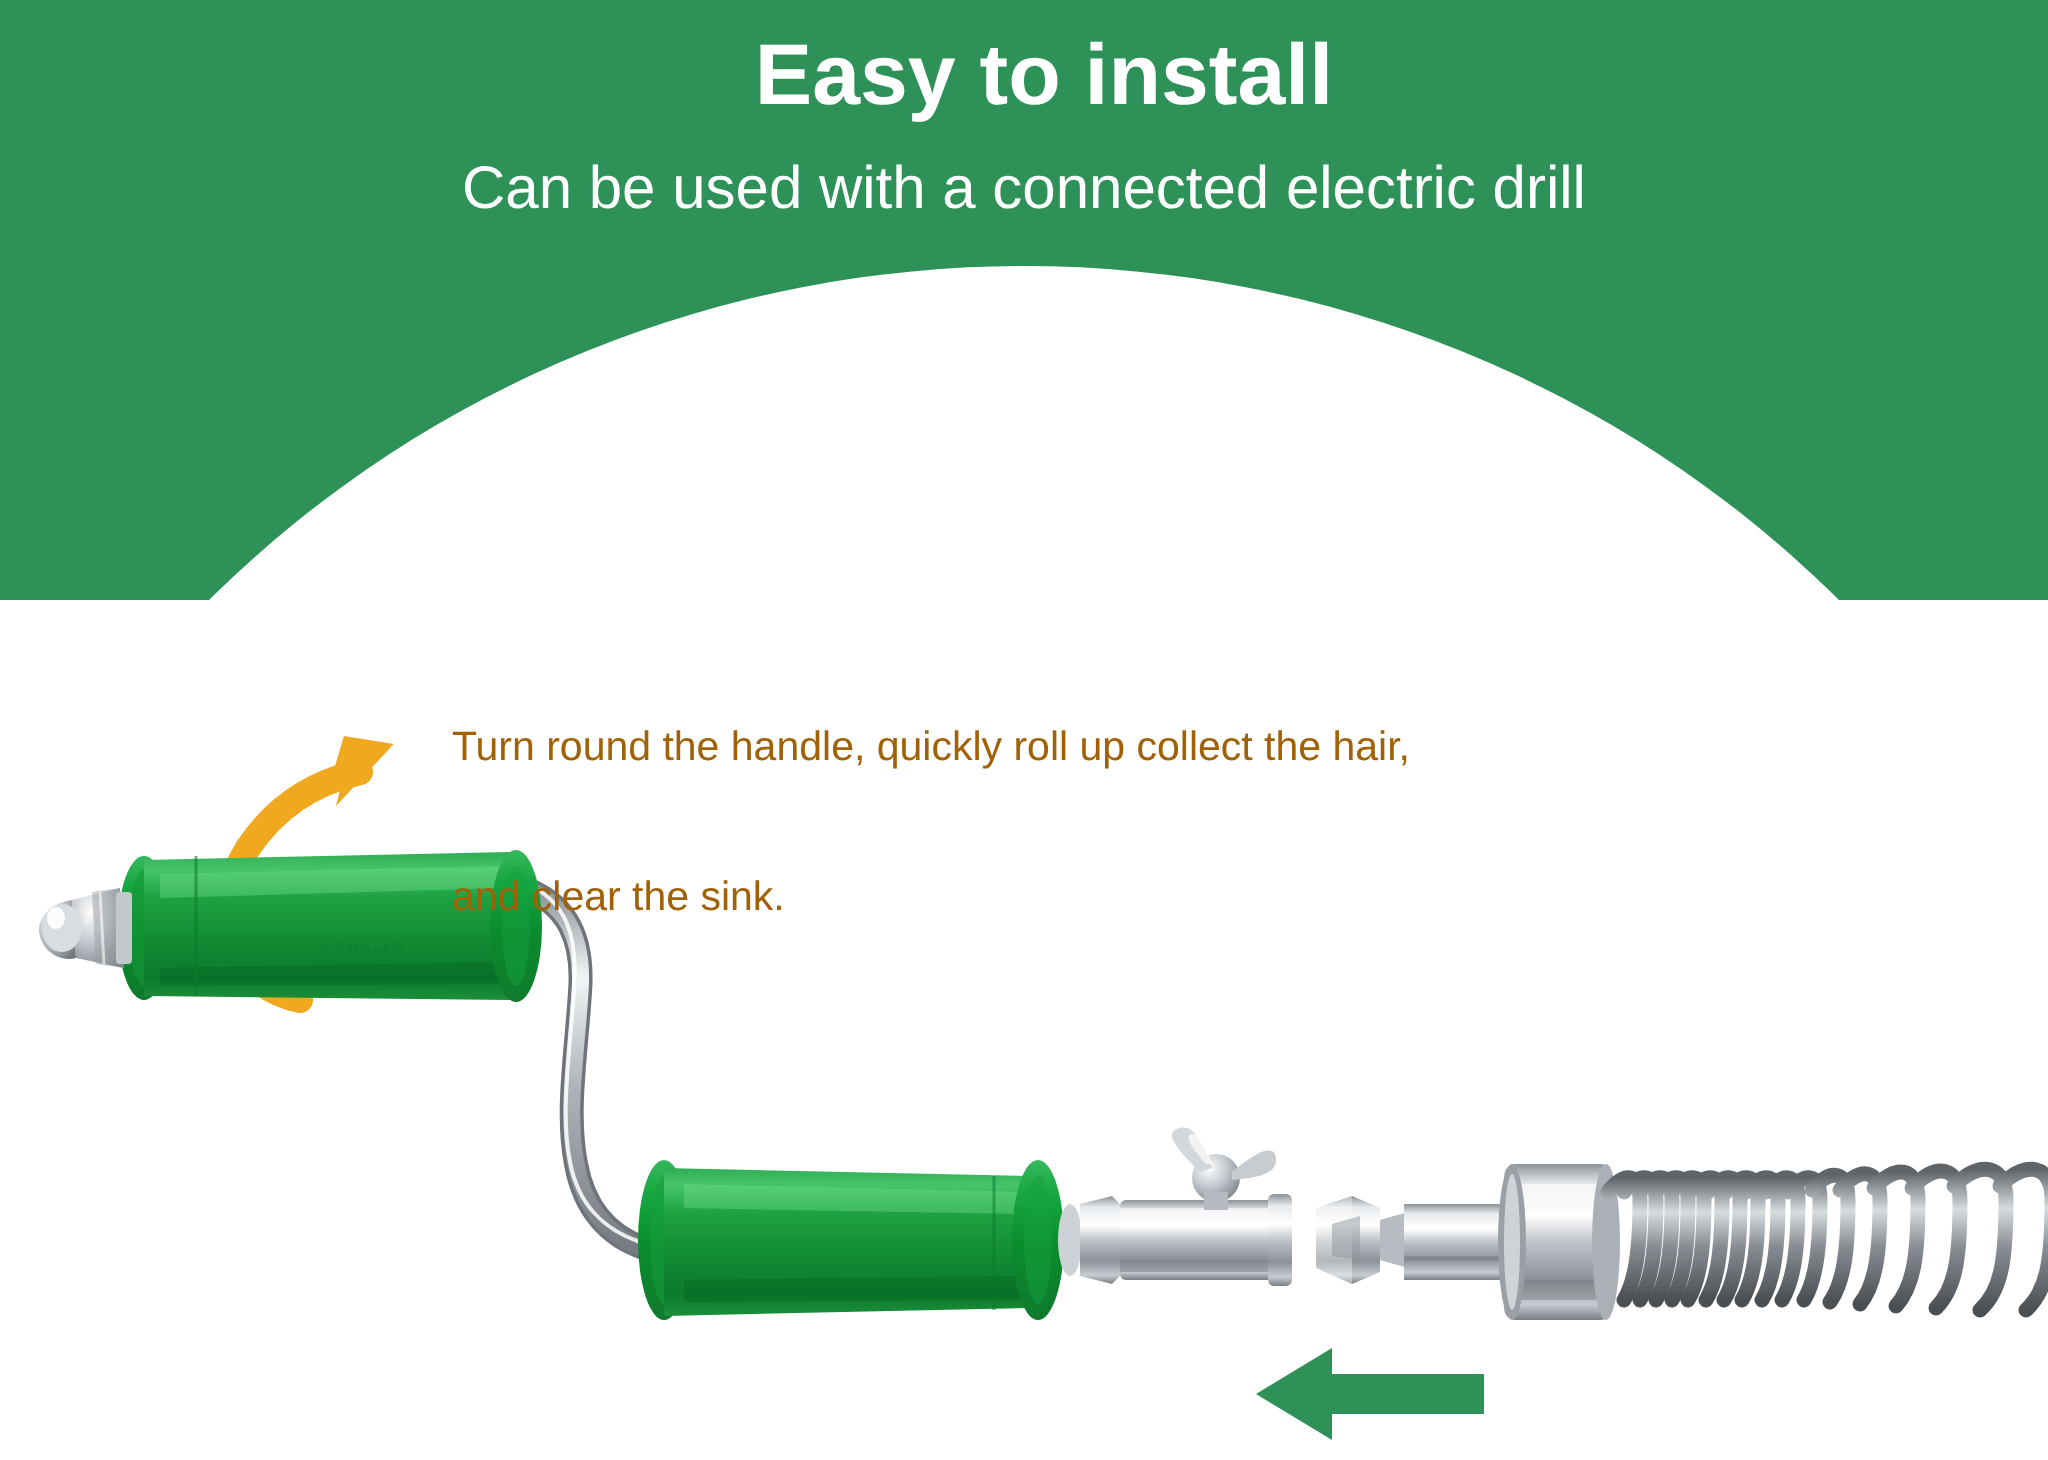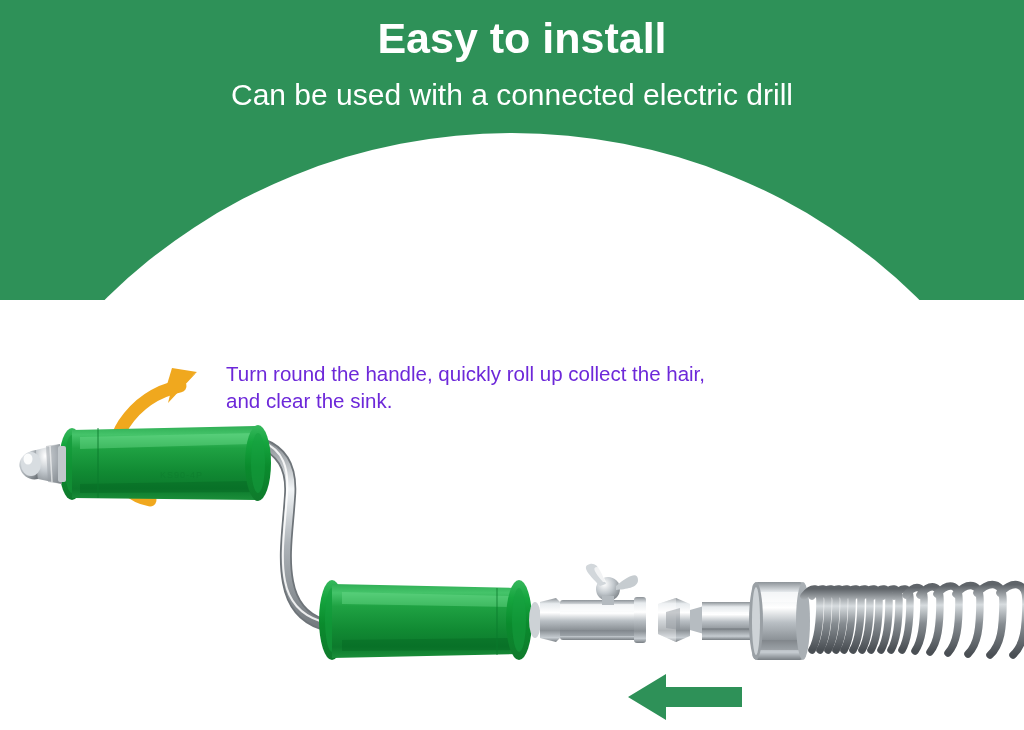--- a/index.html
+++ b/index.html
@@ -55,25 +55,25 @@
     font-weight:normal;
     line-height:1.2;
     margin-top:16px;
   }
   
   .caption {
     position:absolute;
     left:226px; top:360px;
     width:640px;
     z-index:6;
-    color:#6d28d9;
+    color:#a16207;
     font-size:20.5px;
     line-height:1.34;
   }
-  .caption .l2 { display:block; }
+  .caption .l2 { display:block;margin-top:48px; }
   
   .product { position:absolute; left:0; top:0; width:1024px; height:730px; z-index:4; }
   
   .green-arrow { position:absolute; left:620px; top:668px; z-index:6; }
 </style>
 </head>
 <body>
 
 <div id="stage">
 

